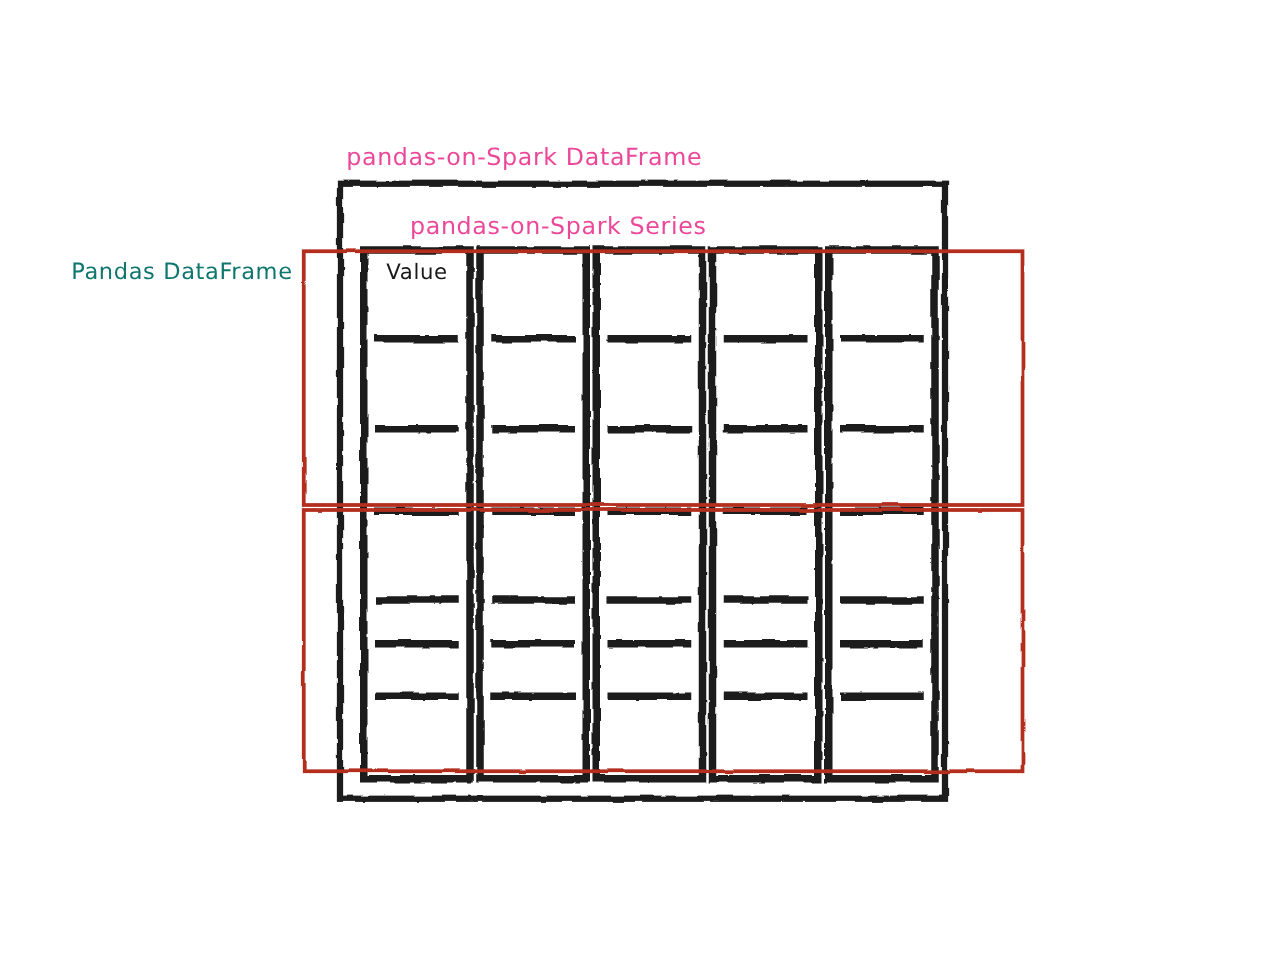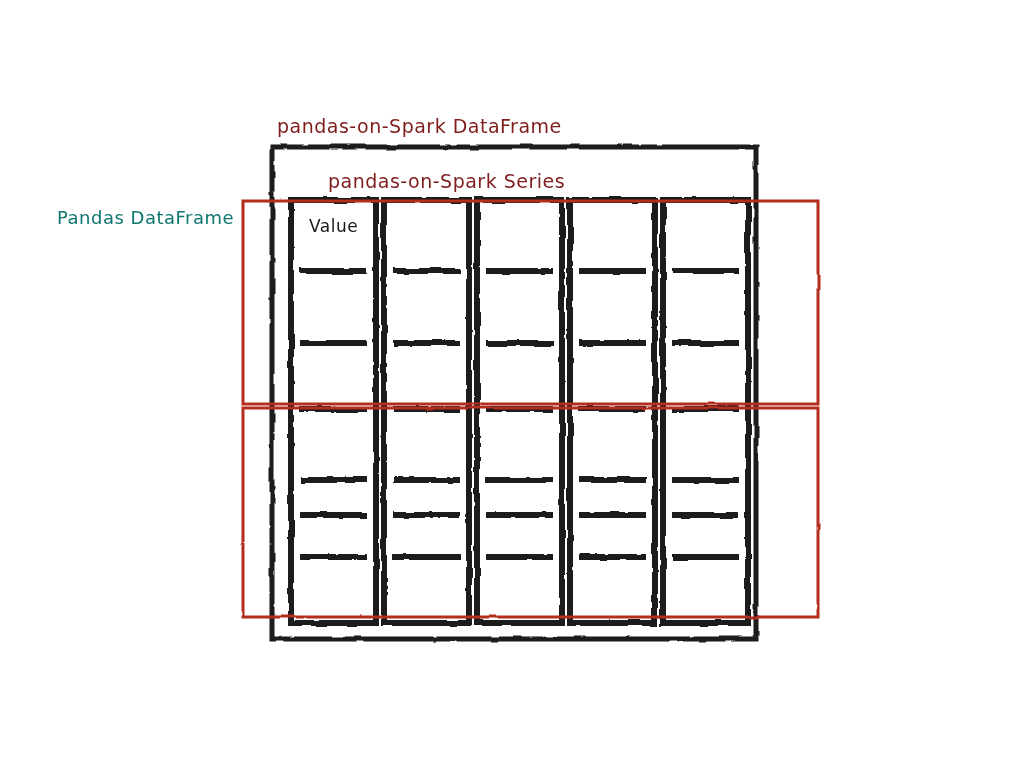--- a/index.html
+++ b/index.html
@@ -23,21 +23,21 @@
   }
 
   .label {
     position: absolute;
     white-space: nowrap;
     font-family: "DejaVu Sans", sans-serif;
     letter-spacing: 0.5px;
   }
 
   .label-dark {
-    color: #7f1d1d;
+    color: #ec4899;
     font-size: 19px;
   }
 
   .label-red {
     color: #0f766e;
     font-size: 18px;
   }
 
   .label-cell {
     color: #1a1a1a;
@@ -114,13 +114,13 @@
     <rect x="243" y="408" width="575" height="209"></rect>
   </g>
 </svg>
 
 <div class="label label-dark" style="left:277px; top:115px;">pandas-on-Spark DataFrame</div>
 
 <div class="label label-dark" style="left:292px; top:170px;margin-left:36px;">pandas-on-Spark Series</div>
 
 <div class="label label-red" style="left:57px; top:207px;">Pandas DataFrame</div>
 
-<div class="label label-cell" style="left:309px; top:216px;">Value</div>
+<div class="label label-cell" style="left:309px; top:208px;">Value</div>
 
 </body></html>

